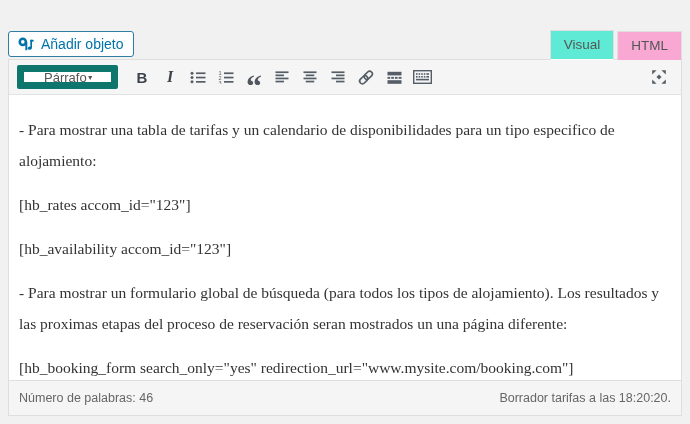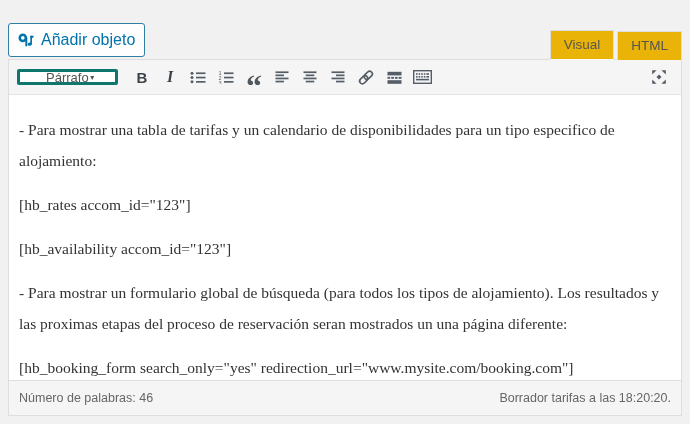--- a/index.html
+++ b/index.html
@@ -13,43 +13,43 @@
   .wrap { position: absolute; left: 8px; top: 31px; width: 674px; }
 
   
   .tools {
     display: flex; justify-content: space-between; align-items: flex-end;
     height: 28px;
   }
   .add-media {
     display: inline-flex; align-items: center; gap: 6px;
     background: #fefefe; border: 1px solid #2f7ea3; border-radius: 3px;
-    color: #0073aa; font-size: 16px; font-family: "Liberation Sans", sans-serif;
-    padding: 16px 9px; height: 26px; margin-bottom: 2px; cursor: pointer;
+    color: #0073aa; font-size: 14px; font-family: "Liberation Sans", sans-serif;
+    padding: 8px 9px; height: 26px; margin-bottom: 2px; cursor: pointer;
   }
   .tabs { display: flex; align-items: flex-end; }
   .tab {
     font-size: 13.5px; color: #555; font-family: "Liberation Sans", sans-serif;
     padding: 6px 13px 7px; border: 1px solid #dedede; border-bottom: none;
-    background: #eab308; margin-left: 3px; position: relative; margin-bottom: -1px;
+    background: #f9a8d4; margin-left: 3px; position: relative; margin-bottom: -1px;
     z-index: 3; cursor: pointer;
   }
-  .tab.active { background: #eab308; border-bottom: 1px solid #fdfdfd; margin-top: 8px; }
+  .tab.active { background: #5eead4; border-bottom: 1px solid #fdfdfd; margin-top: 8px; }
 
   
   .editor { border: 1px solid #dedede; background: #fff; position: relative; z-index: 1; }
 
   .toolbar {
     background: #f5f5f5; border-bottom: 1px solid #e3e3e3;
     display: flex; align-items: center; padding: 5px 8px; height: 35px;
   }
   .format {
-    width: 101px; height: 16px; border: 3px solid #0f766e; background: #fff;
+    width: 101px; height: 24px; border: 7px solid #0f766e; background: #fff;
     display: flex; align-items: center; justify-content: space-between;
-    padding: 0 26px; font-size: 13px; color: #555; margin-right: 10px;
+    padding: 0 20px; font-size: 13px; color: #555; margin-right: 10px;
     border-radius: 2px; cursor: pointer;
   }
   .caret { font-size: 7px; color: #555; }
   .tb {
     width: 28px; height: 26px; display: flex; align-items: center; justify-content: center;
     background: transparent; border: none; cursor: pointer; color: #50575e;
   }
   .tb.b-glyph { font-weight: bold; font-size: 15px; color: #3c434a; font-family: "Liberation Sans", sans-serif; }
   .tb.i-glyph { font-style: italic; font-weight: 600; font-size: 16px; color: #3c434a; font-family: "Liberation Serif", serif; }
   .quote-glyph {

